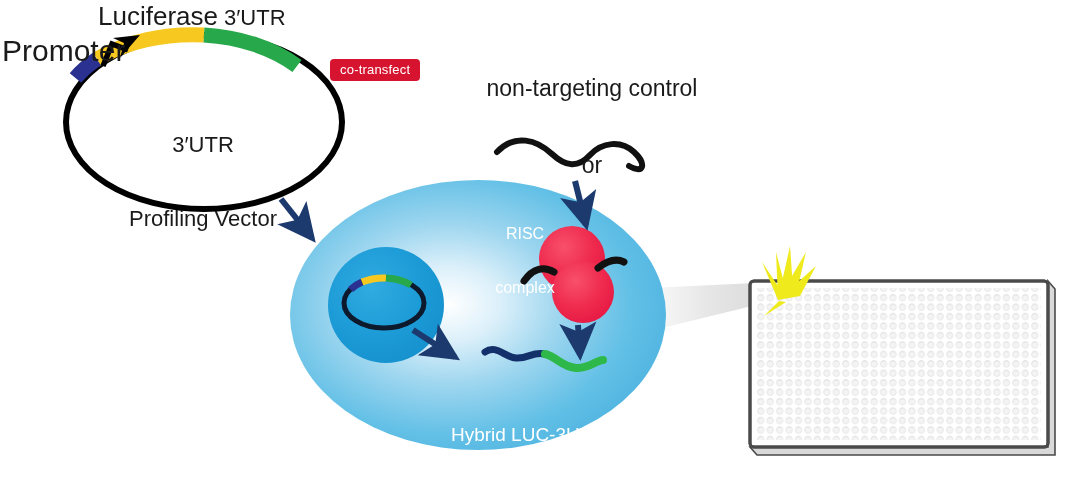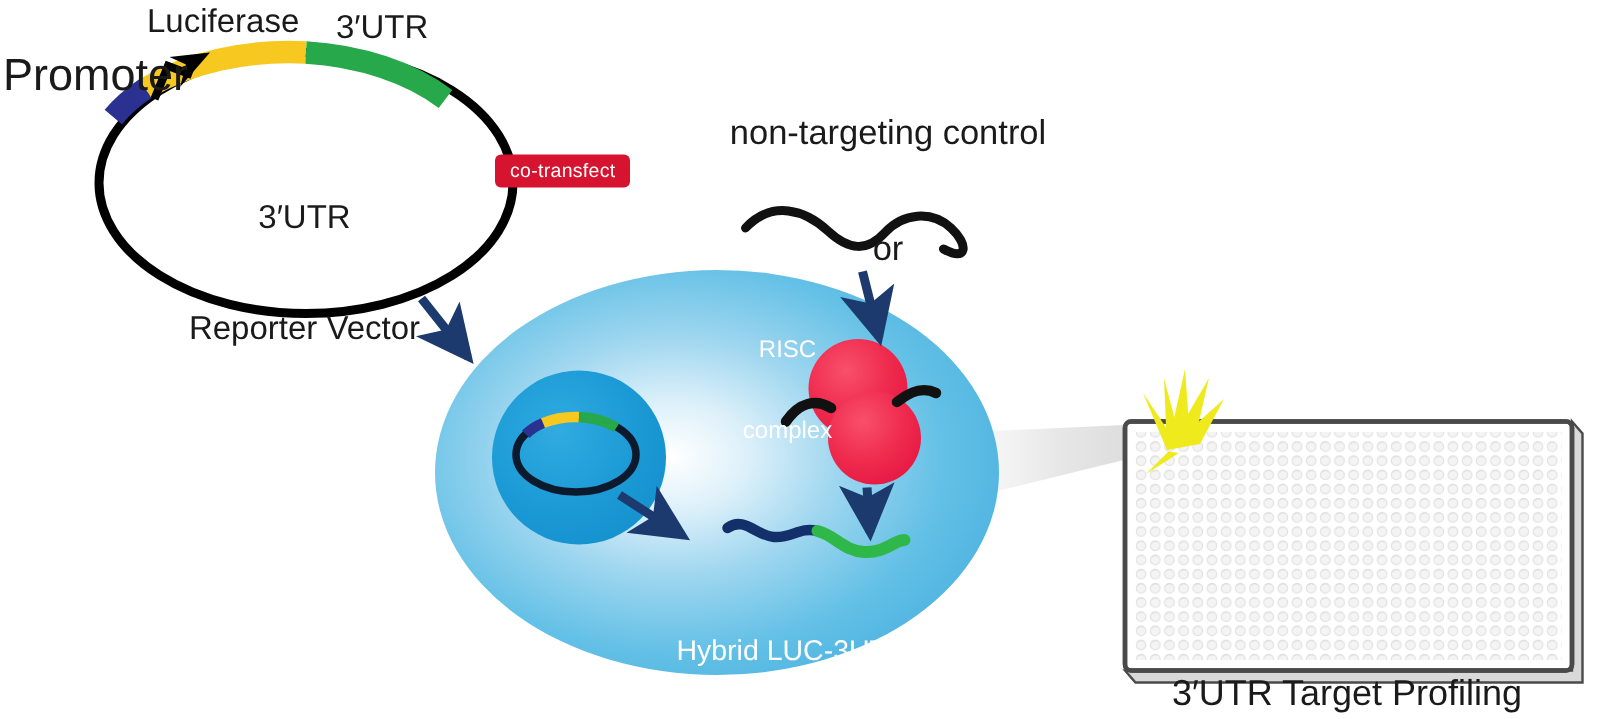--- a/index.html
+++ b/index.html
@@ -25,39 +25,38 @@
   }
   .lbl {
     position: absolute;
     white-space: pre;
     font-family: "Liberation Sans", sans-serif;
     color: #1a1a1a;
     line-height: 1.12;
   }
   .lbl-white { color: #ffffff; }
   .t-promoter   { left: 2px;   top: 34px;  font-size: 30px; }
-  .t-luciferase { left: 98px;  top: 2px;   font-size: 22px; }
+  .t-luciferase { left: 98px;  top: 2px;   font-size: 26px; }
   .t-utr-top    { left: 224px; top: 6px;   font-size: 22px; }
   .t-vector     { left: 113px; top: 84px;  font-size: 22px; text-align: center; width: 180px; }
   .t-mirna      { left: 438px; top: 24px;  font-size: 23px; text-align: center; width: 308px; }
   .t-risc       { left: 455px; top: 189px; font-size: 16px; text-align: center; width: 140px; }
   .t-transcript { left: 413px; top: 381px; font-size: 19px; text-align: center; width: 230px; }
   .t-profiling  { left: 748px; top: 450px; font-size: 24px; text-align: center; width: 300px; }
   .badge {
     position: absolute;
     left: 330px; top: 59px;
     background: #d6142f;
     color: #ffffff;
     font-size: 13px;
     font-family: "Liberation Sans", sans-serif;
     padding: 4px 10px 5px 10px;
     border-radius: 4px;
     letter-spacing: 0.2px;
     line-height: 1;
-    margin-top: 44px;
   }
 </style>
 </head>
 <body>
 
 <div id="canvas">
 
   <svg id="scene" viewBox="0 0 1080 479" xmlns="http://www.w3.org/2000/svg">
     <defs>
       <radialGradient id="cytoGrad" cx="42%" cy="46%" r="62%">
@@ -156,35 +155,34 @@
       </g>
     </g>
   </svg>
 
   <div class="lbl t-promoter">Promoter</div>
   <div class="lbl t-luciferase">Luciferase</div>
   <div class="lbl t-utr-top">3′UTR</div>
 
   <div class="lbl t-vector">
     <div>3′UTR</div>
-    <div>Reporter Vector</div>
+    <div>Profiling Vector</div>
   </div>
 
   <div class="badge">co-transfect</div>
 
   <div class="lbl t-mirna">
     <div>non-targeting control</div>
     <div>or</div>
   </div>
 
   <div class="lbl lbl-white t-risc">
     <div>RISC</div>
     <div>complex</div>
   </div>
 
   <div class="lbl lbl-white t-transcript">
     <div>Hybrid LUC-3UTR</div>
     
   </div>
 
-  <div class="lbl t-profiling">3′UTR Target Profiling</div>
 
 </div>
 
 </body></html>

